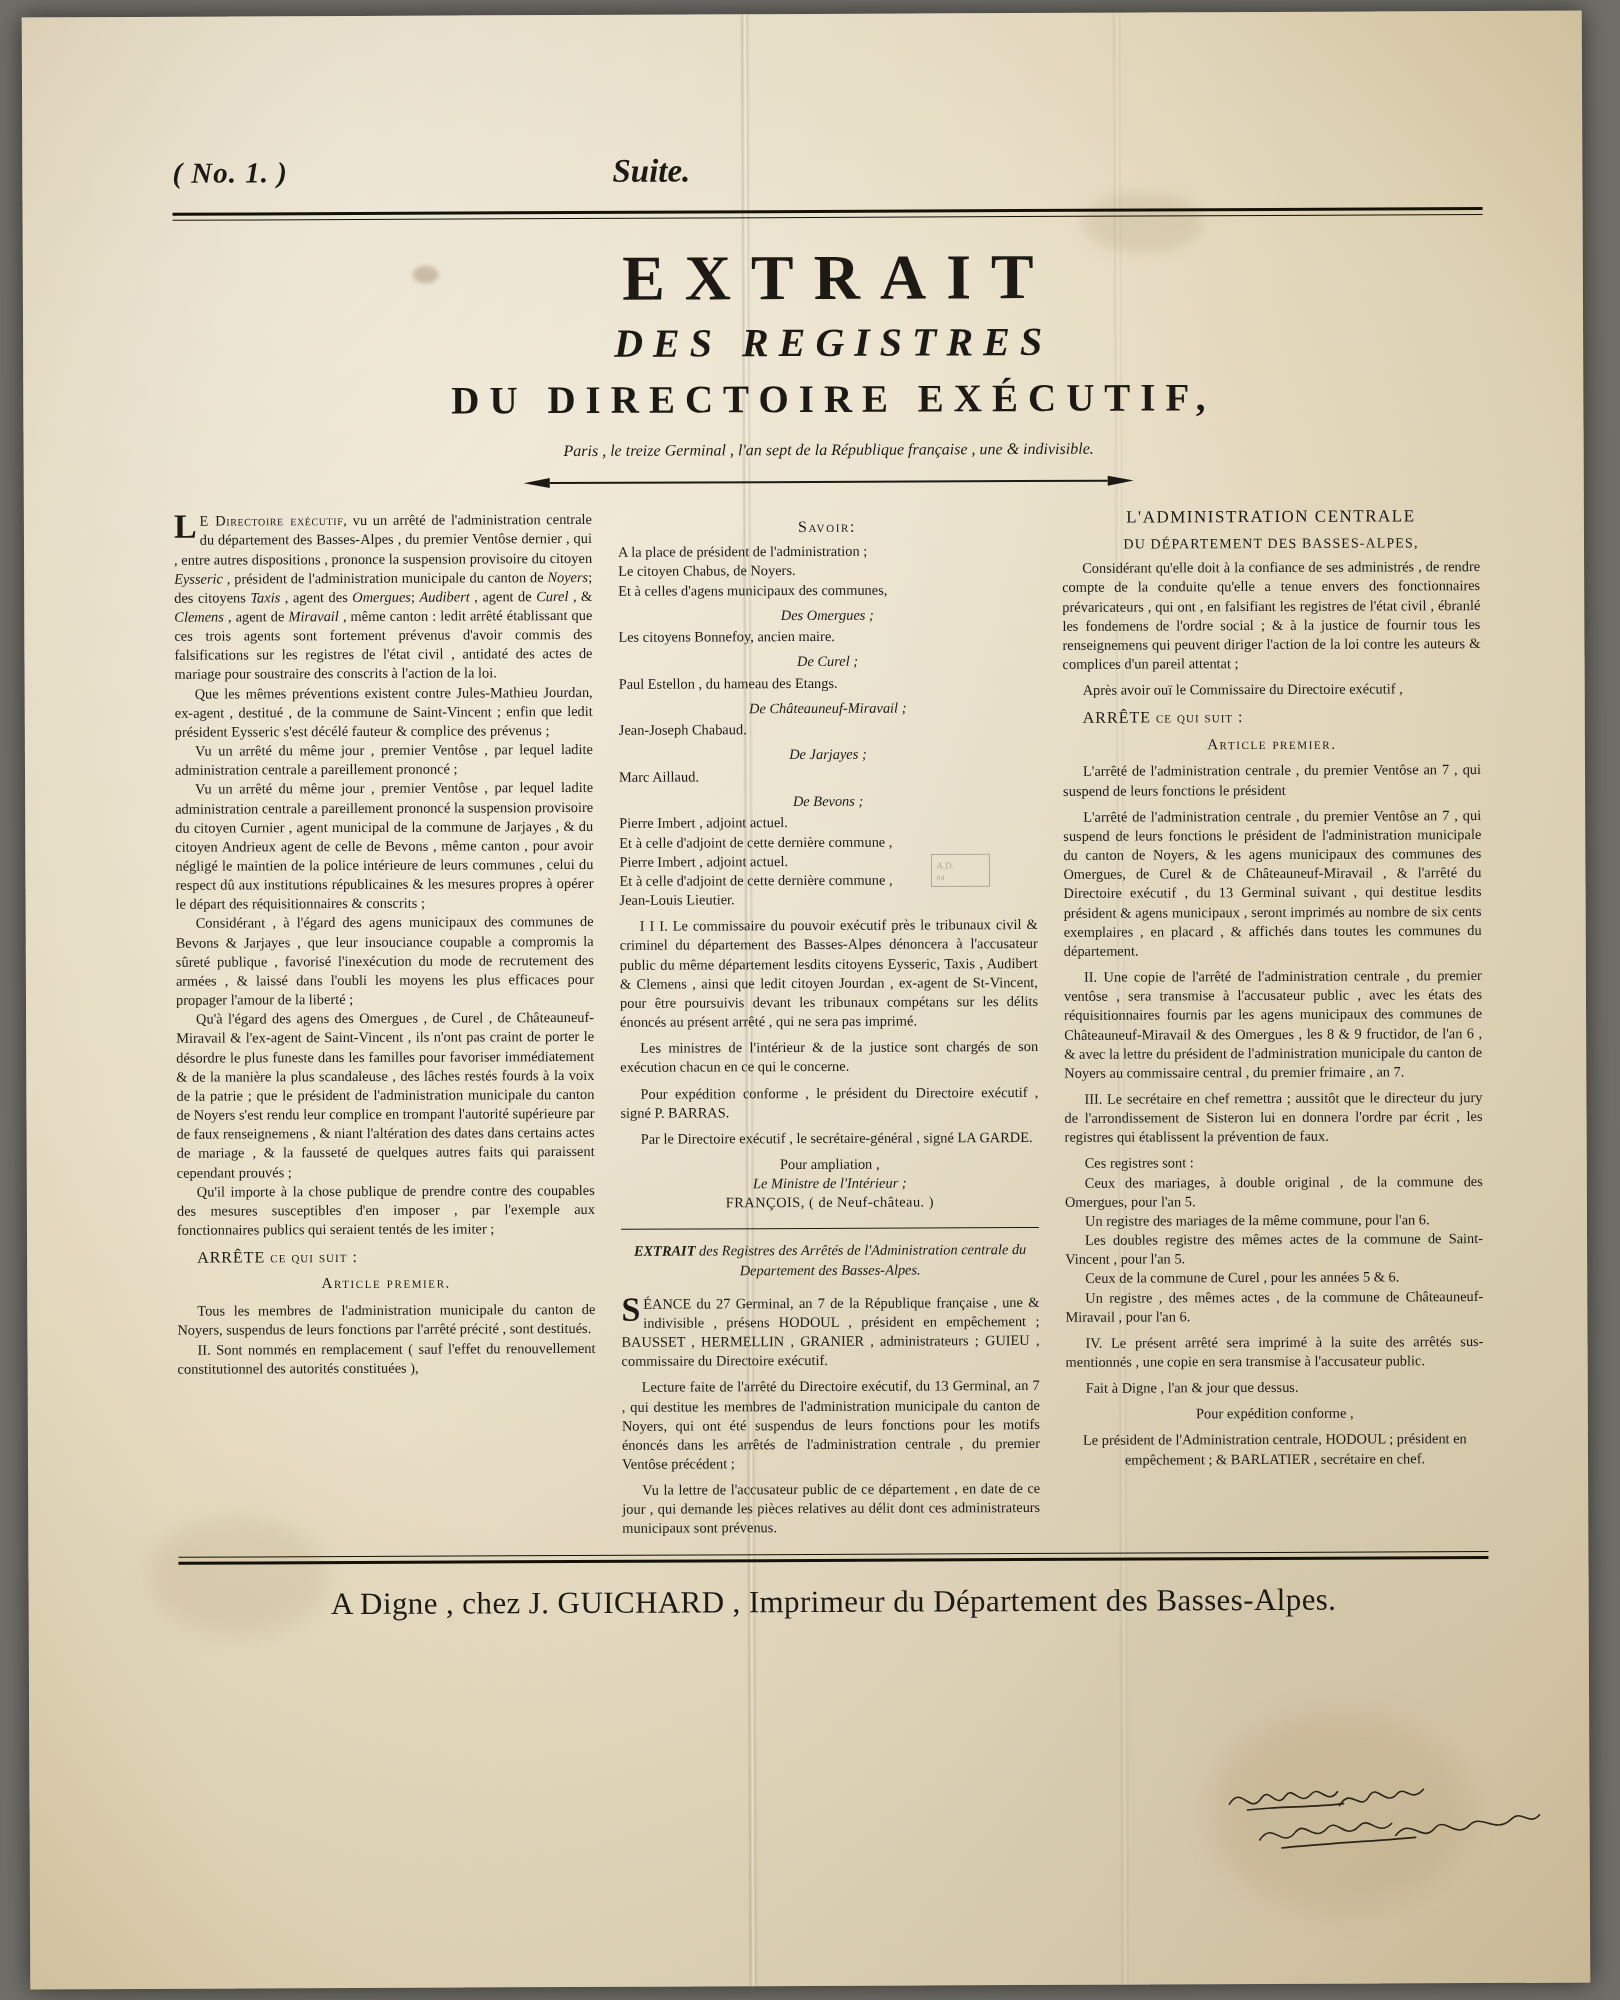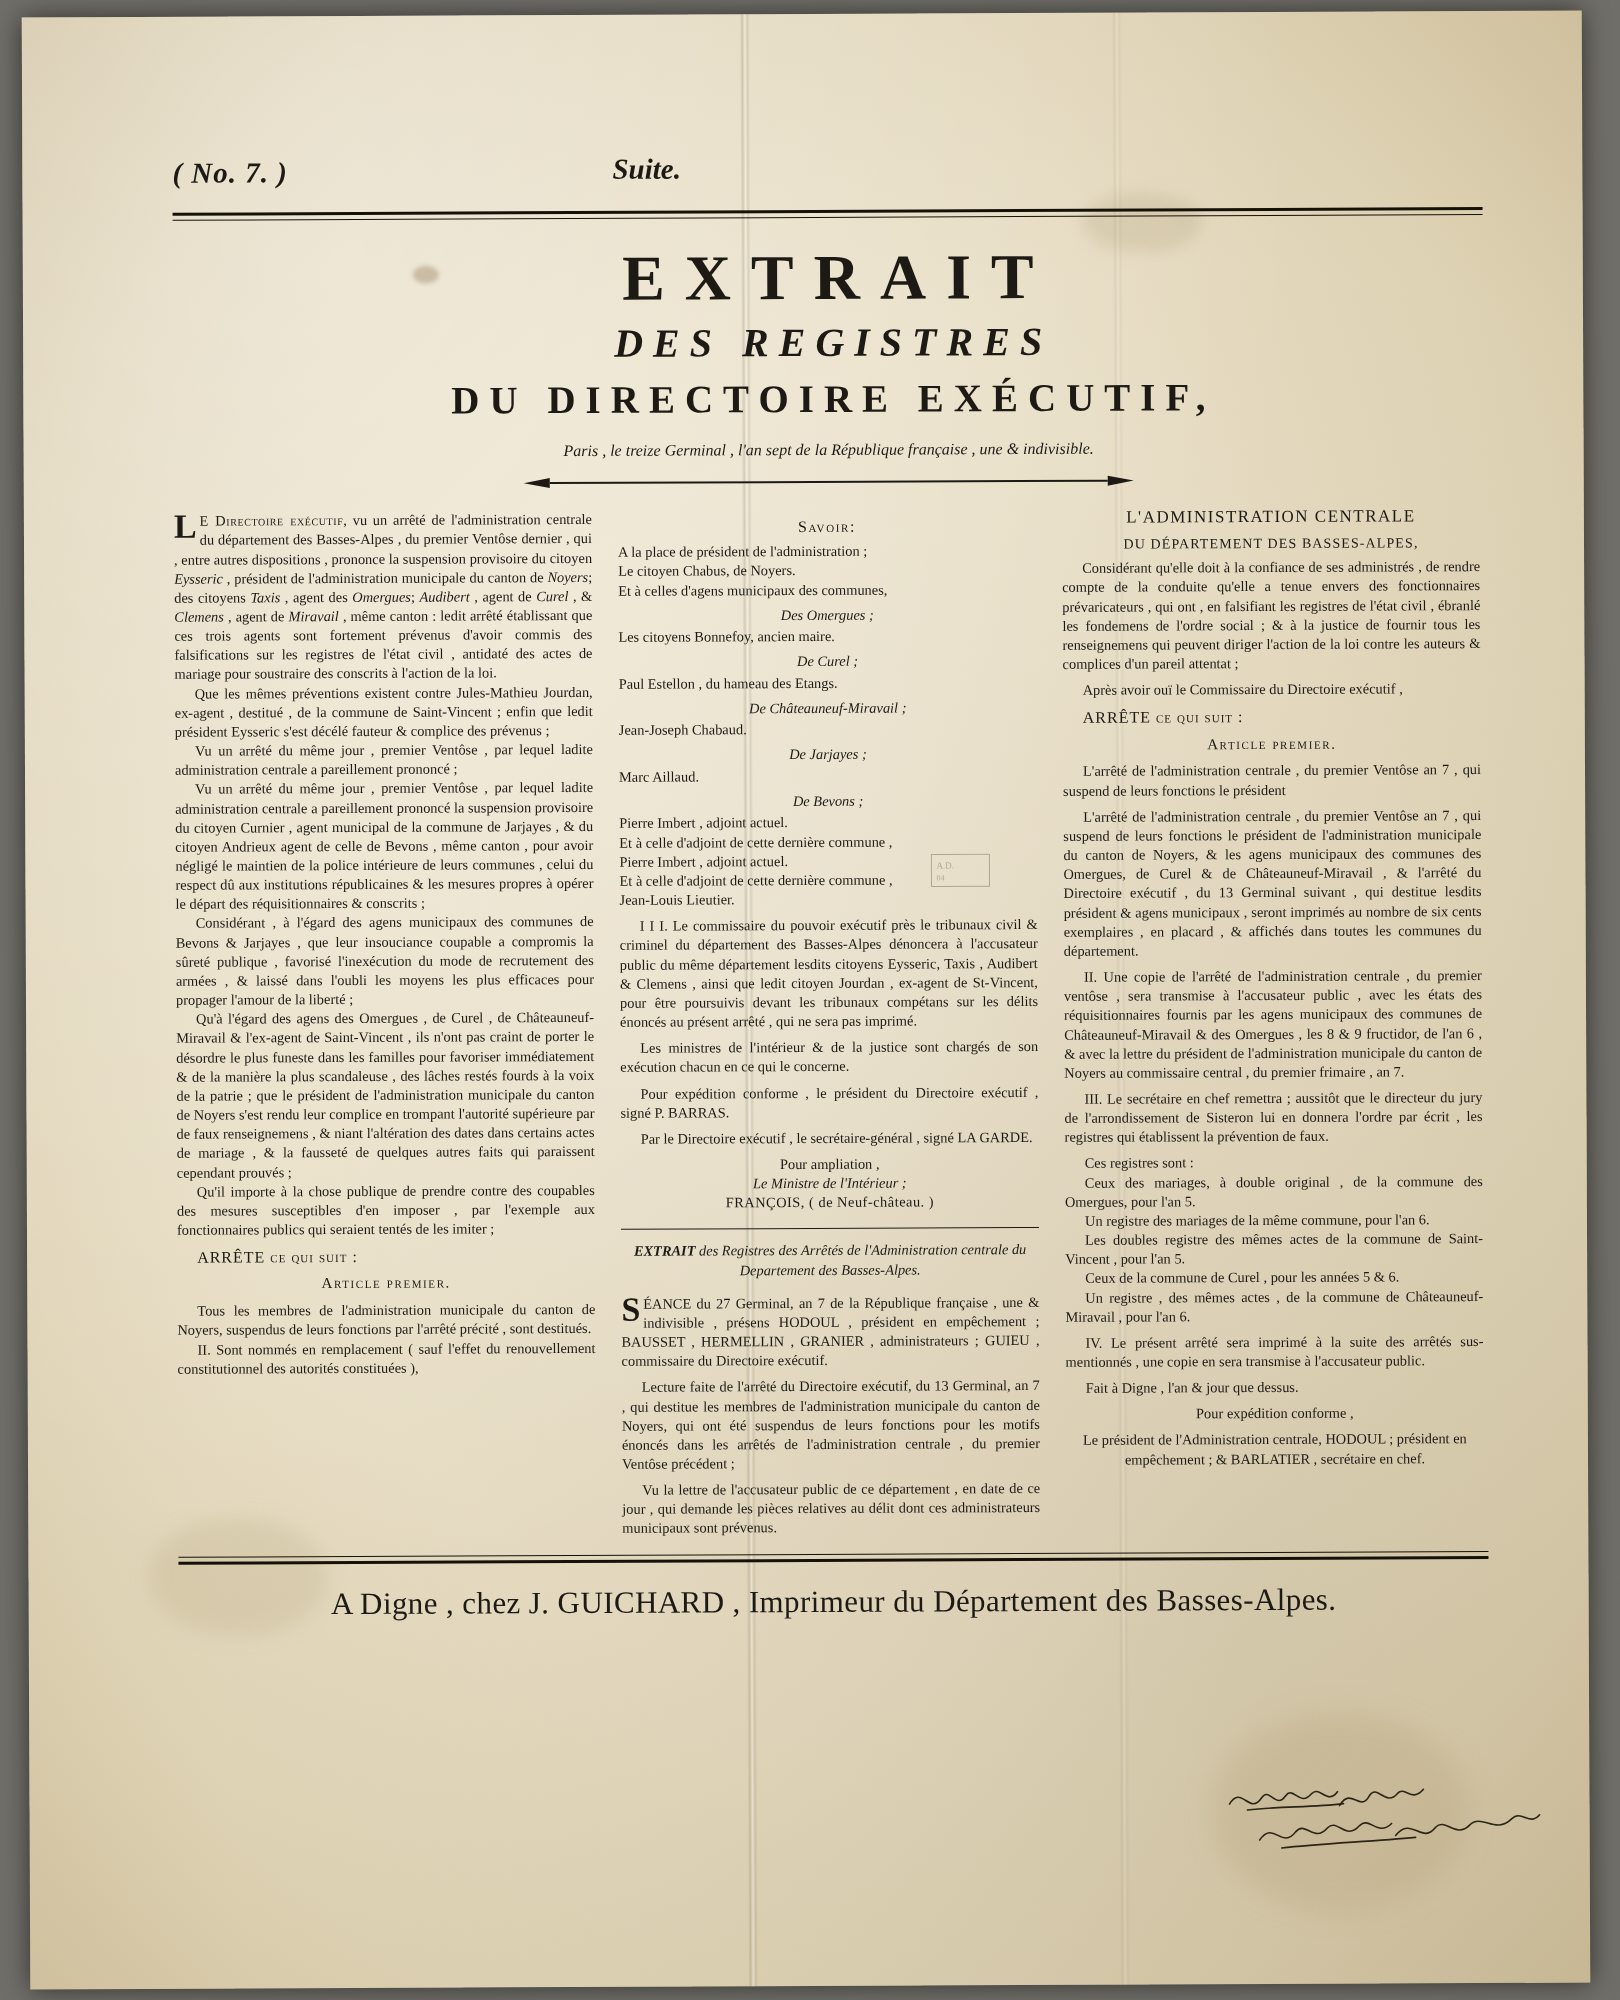--- a/index.html
+++ b/index.html
@@ -63,21 +63,21 @@
     font-family: "Liberation Serif", serif;
     font-size: 29px;
     letter-spacing: 1px;
     font-weight: bold;
     font-style: italic;
   }
   .suite {
     position: absolute;
     left: 440px;
     top: -2px;
-    font-size: 29px;
+    font-size: 33px;
     font-style: italic;
     font-weight: bold;
   }
   .rule-top {
     margin-top: 10px;
     border-top: 3px solid #141109;
     border-bottom: 1px solid #141109;
     height: 4px;
   }
   .title1 {
@@ -237,21 +237,21 @@
       <svg width="60" height="34" viewBox="0 0 60 34">
         <rect x="1" y="1" width="58" height="32" fill="none" stroke="#6a6050" stroke-width="1"></rect>
         <text x="6" y="15" font-size="9" fill="#6a6050" font-family="Liberation Serif, serif">A.D.</text>
         <text x="6" y="27" font-size="8" fill="#6a6050" font-family="Liberation Serif, serif">04</text>
       </svg>
     </div>
 
     <div class="content">
 
       <div class="hdr-row">
-        <span class="num">( No. 7. )</span>
+        <span class="num">( No. 1. )</span>
         <span class="suite">Suite.</span>
       </div>
 
       <div class="rule-top"></div>
 
       <div class="title1">EXTRAIT</div>
       <div class="title2">DES REGISTRES</div>
       <div class="title3">DU DIRECTOIRE EXÉCUTIF,</div>
       <div class="dateline">Paris , le treize Germinal , l'an sept de la République française , une &amp; indivisible.</div>
 

